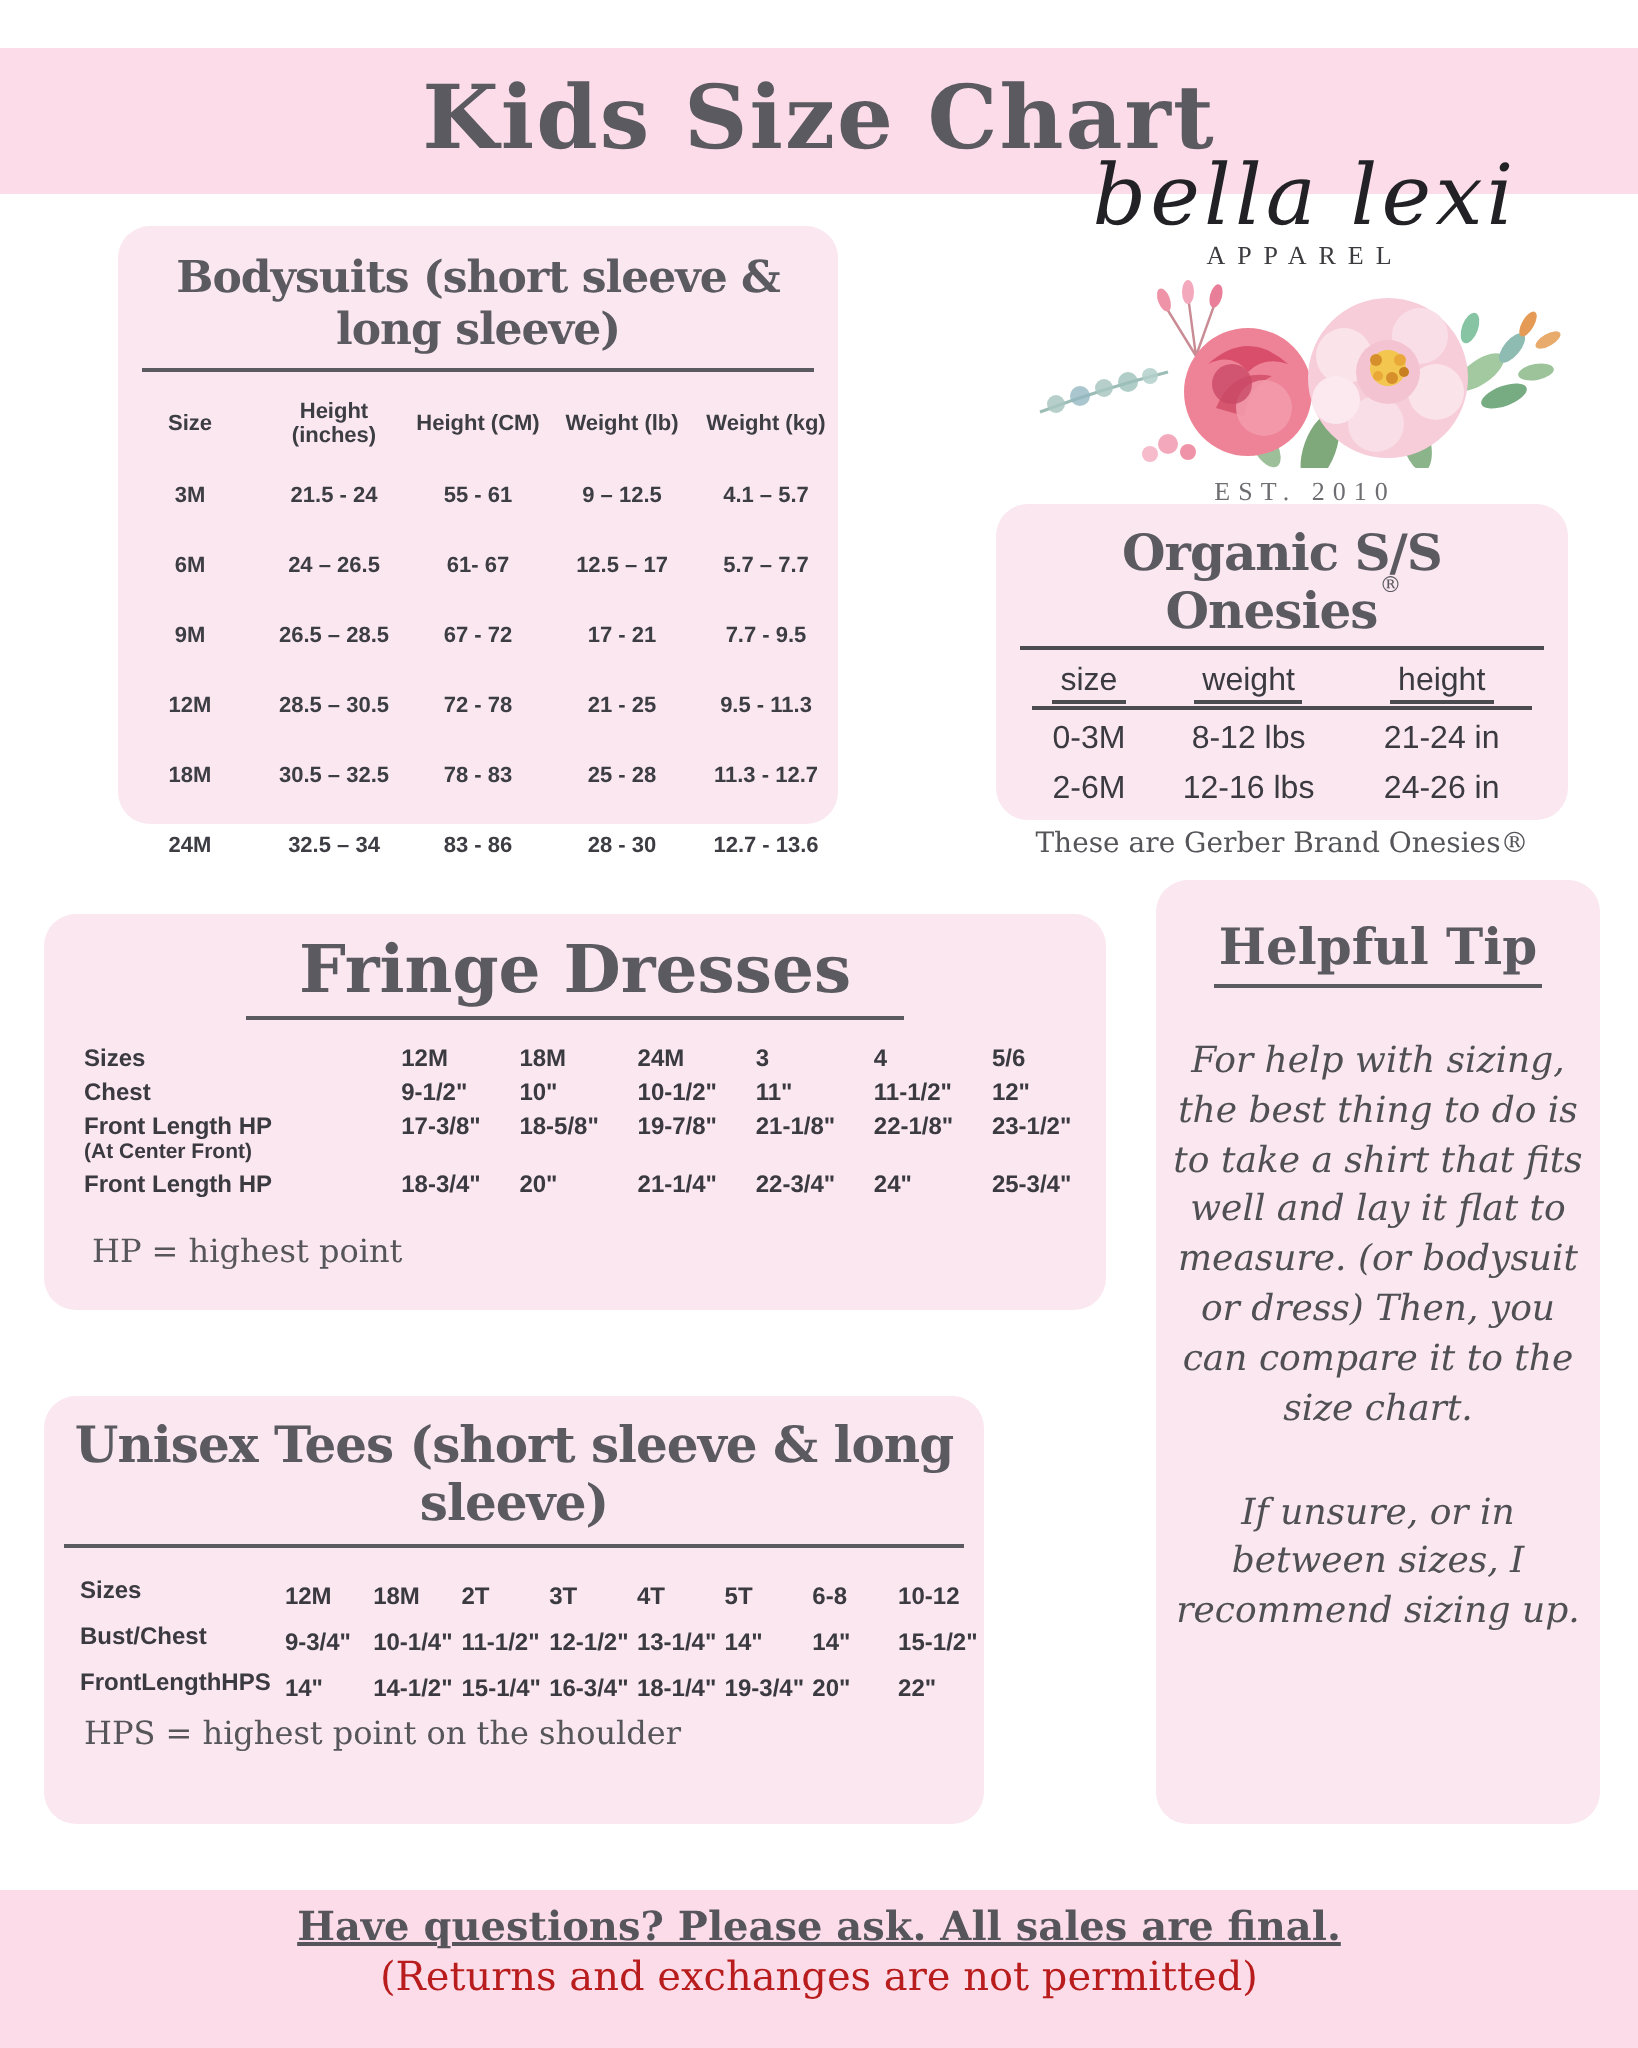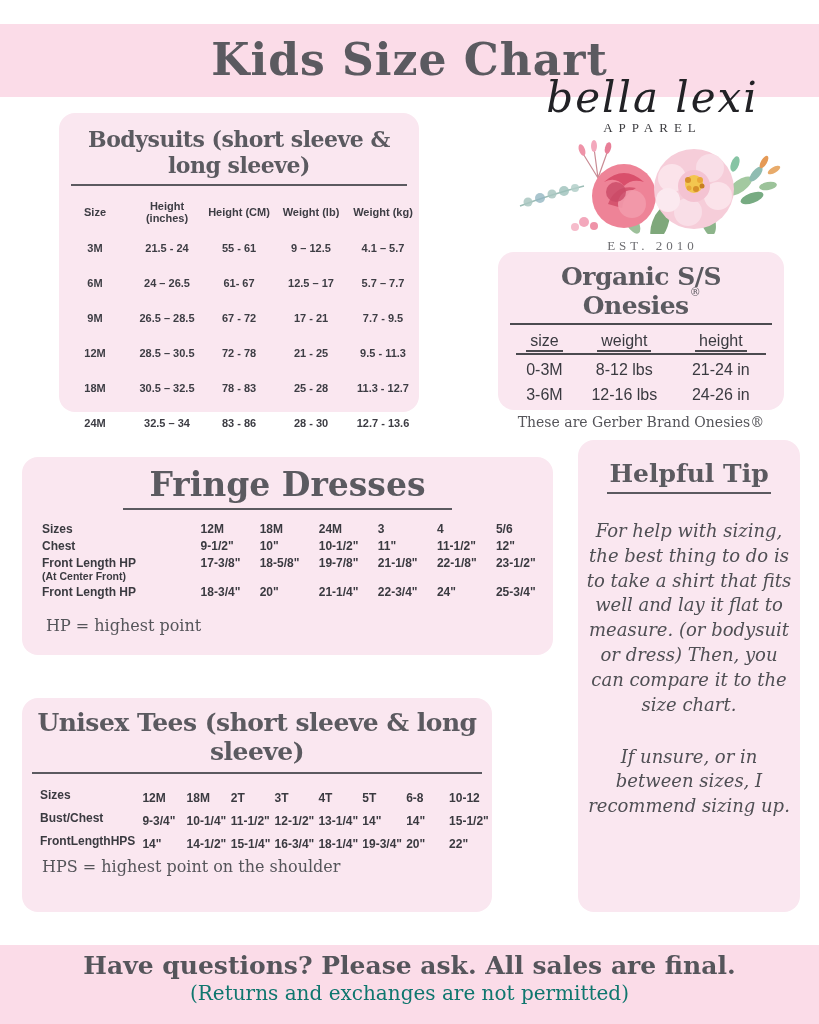--- a/index.html
+++ b/index.html
@@ -6,22 +6,22 @@
   html,body{margin:0;padding:0;background:#ffffff;}
   .page{position:relative;width:819px;height:1024px;margin:0 auto;background:#ffffff;overflow:hidden;
         font-family:"Liberation Sans",sans-serif;color:#4b4b50;}
 
   
   .banner{position:absolute;left:0;right:0;background:#fbdce8;text-align:center;}
   .banner-top{top:0;height:73px;margin-top:24px;}
   .banner-top h1{margin:0;line-height:72px;font-family:"DejaVu Serif",serif;font-weight:700;
                  font-size:44px;color:#5b5a60;letter-spacing:1px;}
   .banner-bottom{top:945px;height:79px;padding-top:6px;box-sizing:border-box;}
-  .footer-line1{font-family:"DejaVu Serif",serif;font-weight:700;font-size:25px;color:#55555b;}
-  .footer-line2{font-family:"DejaVu Serif",serif;font-size:20px;color:#0f766e;margin-top:1px;}
+  .footer-line1{font-family:"DejaVu Serif",serif;font-weight:700;font-size:20px;color:#55555b;text-decoration:underline;}
+  .footer-line2{font-family:"DejaVu Serif",serif;font-size:20px;color:#b91c1c;margin-top:1px;}
 
   
   .panel{position:absolute;background:#fae7f0;border-radius:16px;box-sizing:border-box;}
   .panel h2{font-family:"DejaVu Serif",serif;font-weight:700;color:#5b5a60;text-align:center;margin:0;}
 
   
   .panel-bodysuits{left:27px;top:113px;width:360px;height:299px;margin-left:32px;}
   .panel-bodysuits h2{font-size:22px;margin:13px 12px 0;padding-bottom:6px;border-bottom:2px solid #5b5a60;letter-spacing:-0.5px;}
   table.grid{width:100%;border-collapse:collapse;margin-top:4px;table-layout:fixed;}
   .grid th{font-size:11px;font-weight:700;color:#3d3d44;padding:10px 0 6px;}
@@ -207,21 +207,21 @@
           <th><span>height</span></th>
         </tr>
       </thead>
       <tbody>
         <tr>
           <td>0-3M</td>
           <td>8-12 lbs</td>
           <td>21-24 in</td>
         </tr>
         <tr>
-          <td>3-6M</td>
+          <td>2-6M</td>
           <td>12-16 lbs</td>
           <td>24-26 in</td>
         </tr>
       </tbody>
     </table>
     <div class="organic-note">These are Gerber Brand Onesies®</div>
   </section>
 
   <section class="panel panel-fringe">
     <h2>Fringe Dresses</h2>

